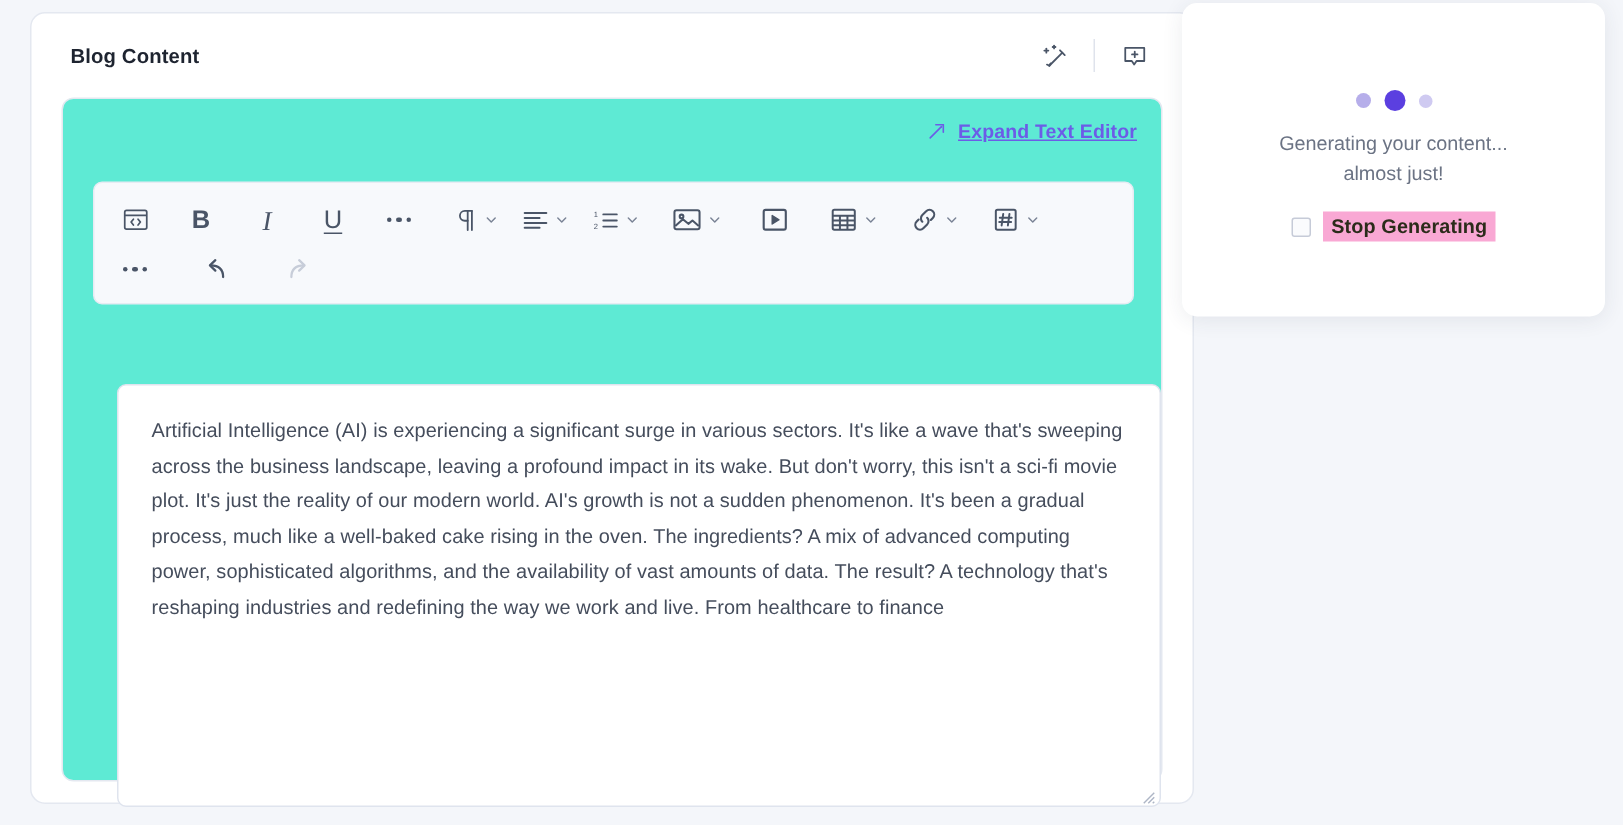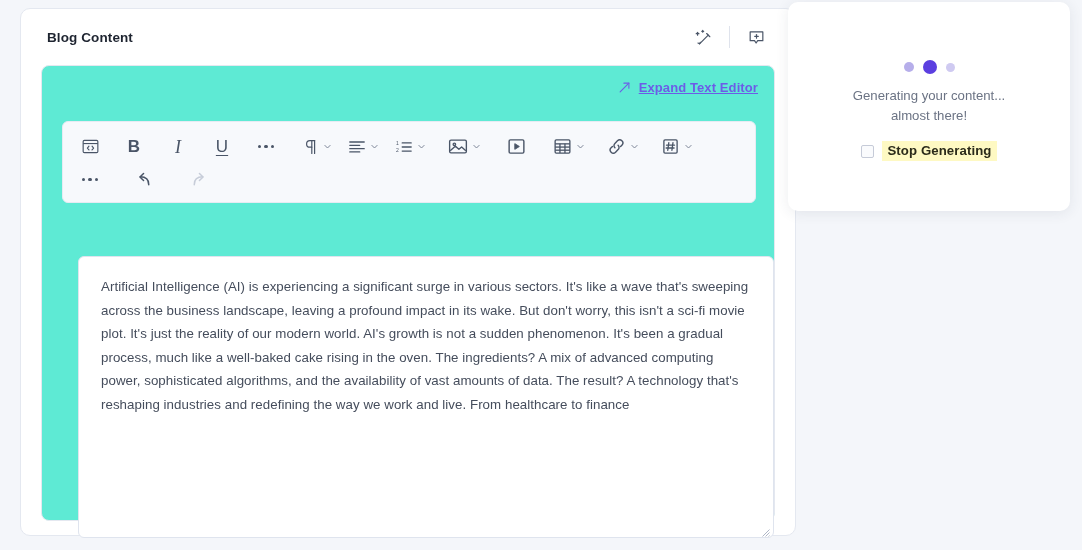--- a/index.html
+++ b/index.html
@@ -193,21 +193,21 @@
     margin-top: 18px;
   }
   .chk {
     width: 13px; height: 13px;
     border: 1px solid #c6cbd8;
     border-radius: 2px;
     background: #fafbfd;
     cursor: pointer;
   }
   .stop-label {
-    background: #fef9c3;
+    background: #f9a8d4;
     color: #2b2b1a;
     font-size: 13.2px;
     font-weight: 700;
     padding: 2px 5px 3px 5px;
     cursor: pointer;
     letter-spacing: .1px;
   }
 </style>
 </head>
 <body>
@@ -447,20 +447,20 @@
     </div>
   </div>
 
   <div class="popup">
     <div class="dots">
       <span class="dot d1"></span>
       <span class="dot d2"></span>
       <span class="dot d3"></span>
     </div>
     <div class="gen-line">Generating your content...</div>
-    <div class="gen-line second">almost there!</div>
+    <div class="gen-line second">almost just!</div>
     <div class="stop-row">
       <span class="chk"></span>
       <span class="stop-label">Stop Generating</span>
     </div>
   </div>
 
 </div>
 
 </body></html>

